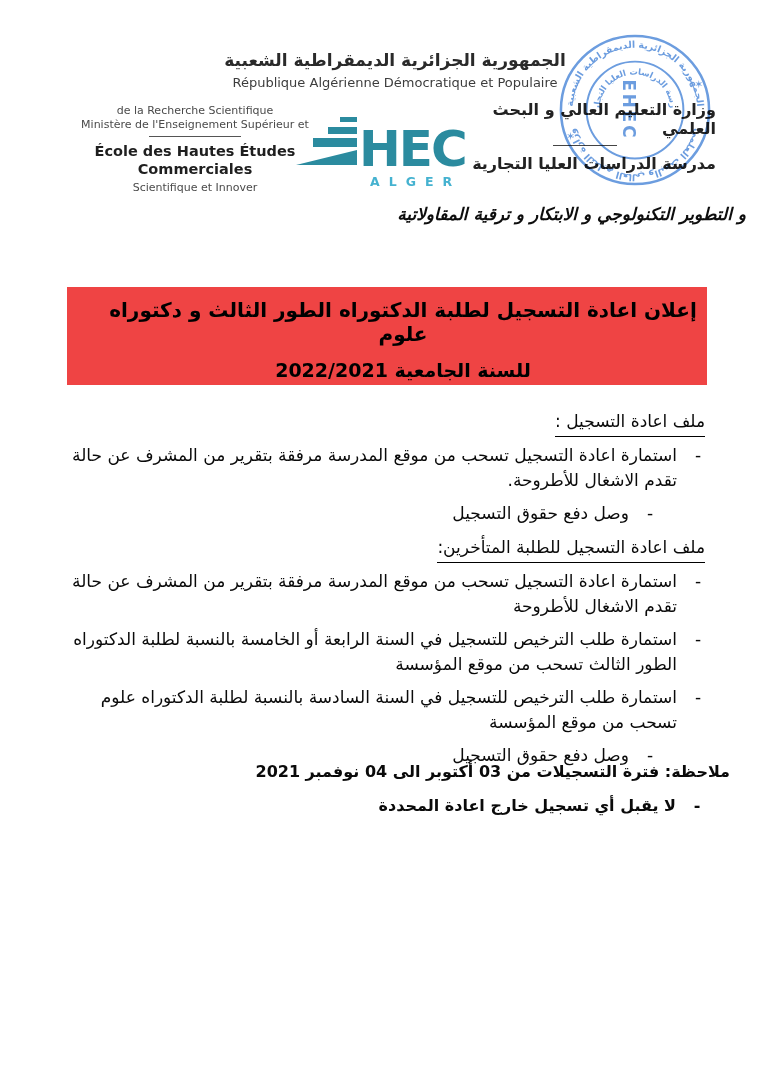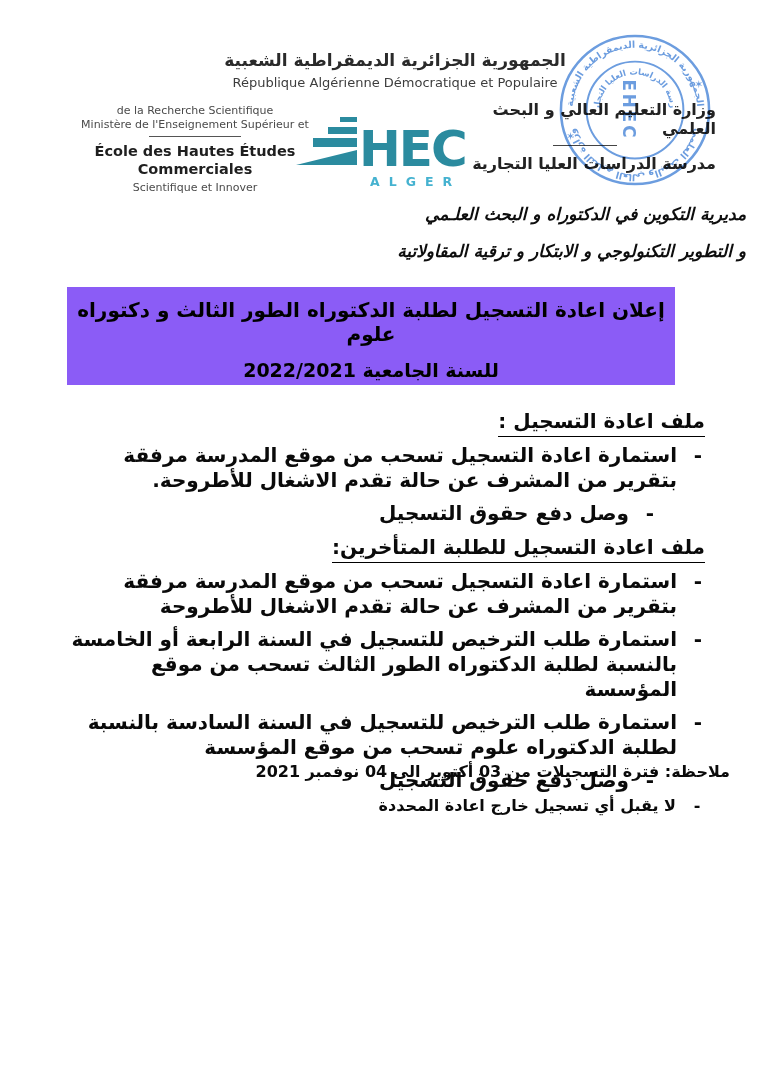--- a/index.html
+++ b/index.html
@@ -57,21 +57,21 @@
     position:absolute;left:67px;top:287px;width:608px;height:98px;
     text-align:center;direction:rtl;
   }
   .banner .l1{font-size:20px;font-weight:bold;padding-top:11px;color:#000;}
   .banner .l2{font-size:19px;font-weight:bold;margin-top:13px;color:#000;}
 
   
   .body-block{
     position:absolute;left:64px;top:408px;width:641px;
     direction:rtl;text-align:right;
-    font-size:20px;font-weight:bold;color:#0a0a0a;
+    font-size:17px;font-weight:normal;color:#0a0a0a;
   }
   .sec-heading{margin:0 0 6px 0;line-height:26px;}
   .sec-heading span{display:inline-block;border-bottom:1.6px solid #000;padding-bottom:2px;}
   .sec{margin-bottom:6px;}
   .item{display:flex;direction:rtl;line-height:25px;margin-bottom:8px;}
   .item .dash{width:14px;flex:0 0 14px;margin-left:14px;text-align:center;}
   .item.lvl2{padding-right:48px;}
   .item .txt{flex:1;}
 
   
@@ -140,25 +140,24 @@
       </text>
       <g transform="rotate(90 80 80)">
         <text x="80" y="92" text-anchor="middle" font-size="17" font-weight="bold" letter-spacing="3" fill="#4b87d8" font-family="DejaVu Sans, sans-serif">EHEC</text>
       </g>
       <text x="10" y="110" font-size="11" fill="#4b87d8">✶</text>
       <text x="140" y="58" font-size="11" fill="#4b87d8">✶</text>
     </svg>
   </div>
 
   <div class="directorate">
-    <div>مديرية التكوين في الدكتوراه و البحث العلـمي</div>
     <div>و التطوير التكنولوجي و الابتكار و ترقية المقاولاتية</div>
   </div>
 
-  <div class="banner" id="banner" style="background: #8b5cf6;">
+  <div class="banner" id="banner" style="background: #ef4444; padding-left: 32px;">
     <div class="l1">إعلان اعادة التسجيل لطلبة الدكتوراه الطور الثالث و دكتوراه علوم</div>
     <div class="l2">للسنة الجامعية 2022/2021</div>
   </div>
 
   <div class="body-block" id="sections">
       <div class="sec">
         <div class="sec-heading"><span>ملف اعادة التسجيل :</span></div>
         <div class="item">
           <span class="dash">-</span>
           <span class="txt">استمارة اعادة التسجيل تسحب من موقع المدرسة مرفقة بتقرير من المشرف عن حالة تقدم الاشغال للأطروحة.</span>

